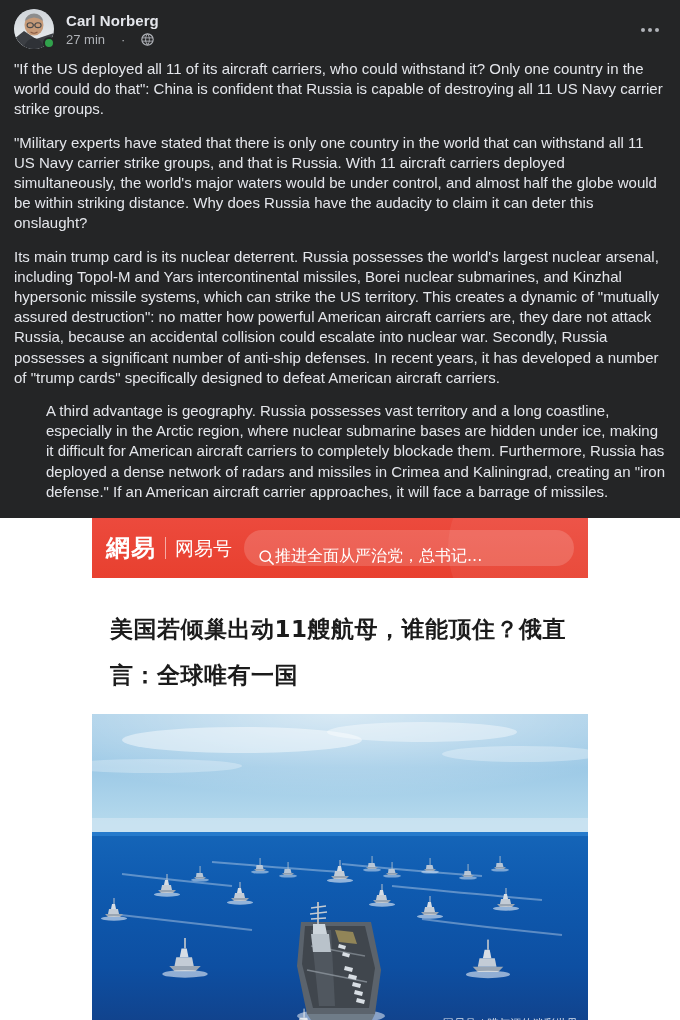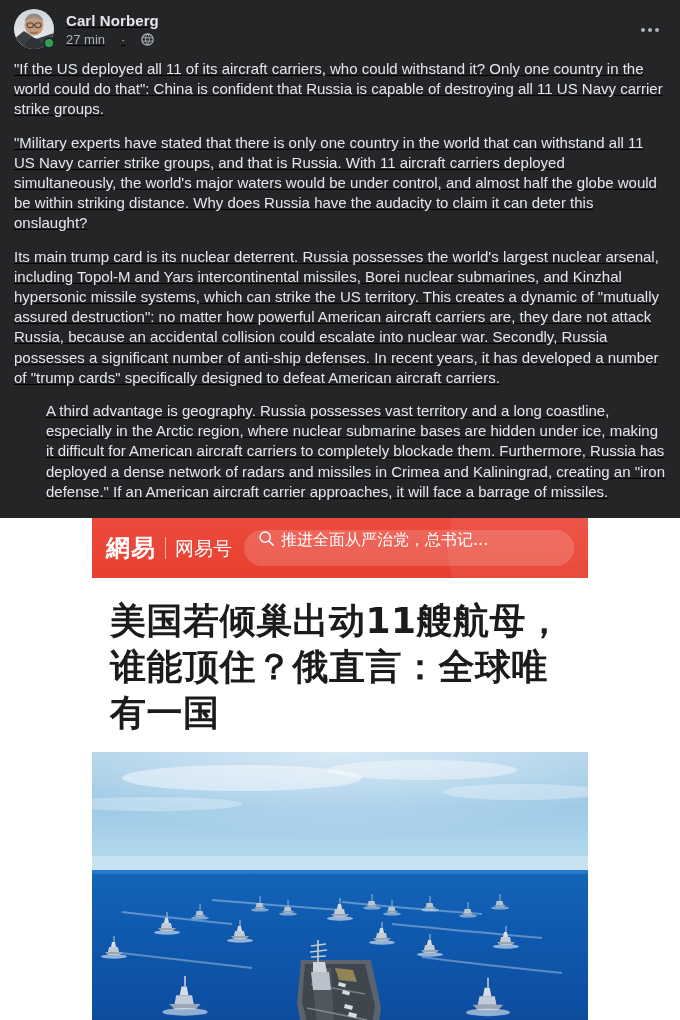--- a/index.html
+++ b/index.html
@@ -2,21 +2,21 @@
 <html><head>
 <meta charset="utf-8">
 <style>
   * { box-sizing: border-box; margin: 0; padding: 0; }
   html, body {
     width: 680px; height: 1020px;
     background: #ffffff;
     font-family: "Liberation Sans", sans-serif;
     overflow: hidden;
   }
-  .page { position: relative; width: 620px; height: 1020px; background: #ffffff; text-decoration: underline; }
+  .page { position: relative; width: 620px; height: 1020px; background: #ffffff; }
 
   
   .post {
     background: #242526;
     width: 680px;
     padding: 0 0 10px 0;
   }
   .post-header {
     display: flex; align-items: center;
     padding: 9px 14px 6px 14px;
@@ -89,34 +89,34 @@
     margin: 0 9px;
   }
   .brand-sub {
     color: #ffffff; font-size: 19px; line-height: 22px;
     font-family: "DejaVu Sans", sans-serif; white-space: nowrap;
   }
   .search-pill {
     margin-left: 12px; flex: 1;
     height: 36px; border-radius: 18px;
     background: rgba(255,255,255,0.16);
-    display: flex; align-items: flex-start;
-    padding: 0 14px; gap: 6px; overflow: hidden;
+    display: flex; align-items: flex-end;
+    padding: 0 14px; overflow: hidden;
     position: relative;
   }
   .search-text {
     color: #ffffff; font-size: 16px; line-height: 20px;
     font-family: "DejaVu Sans", sans-serif;
     white-space: nowrap; overflow: hidden;
   }
 
   .card-title {
-    padding: 20px 18px 16px 18px;
+    padding: 28px 18px 16px 18px;
     color: #1b1b1b;
-    font-size: 36px;
+    font-size: 23px;
     line-height: 46px;
     font-weight: bold;
     font-family: "DejaVu Sans", sans-serif;
     letter-spacing: .5px;
   }
 
   .photo {
     position: relative;
     width: 496px; height: 325px;
     overflow: hidden;

